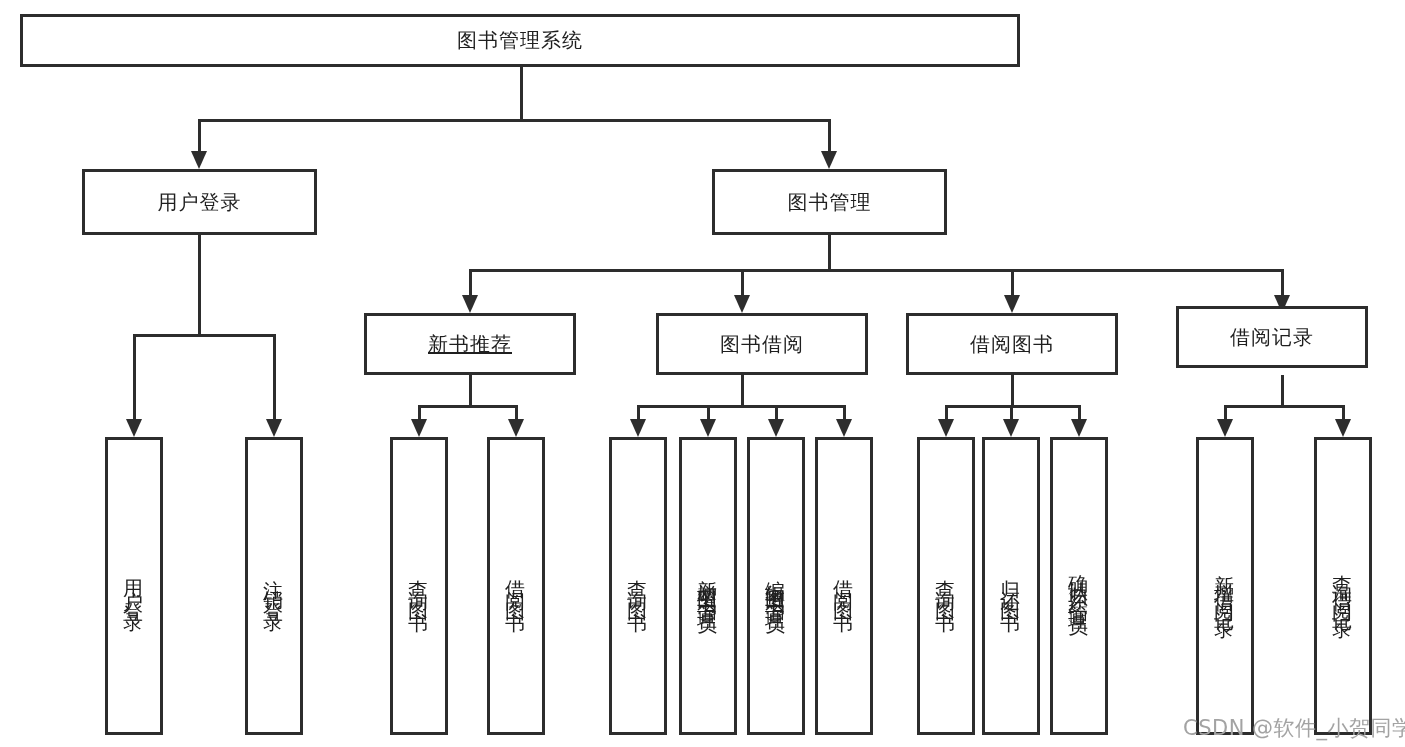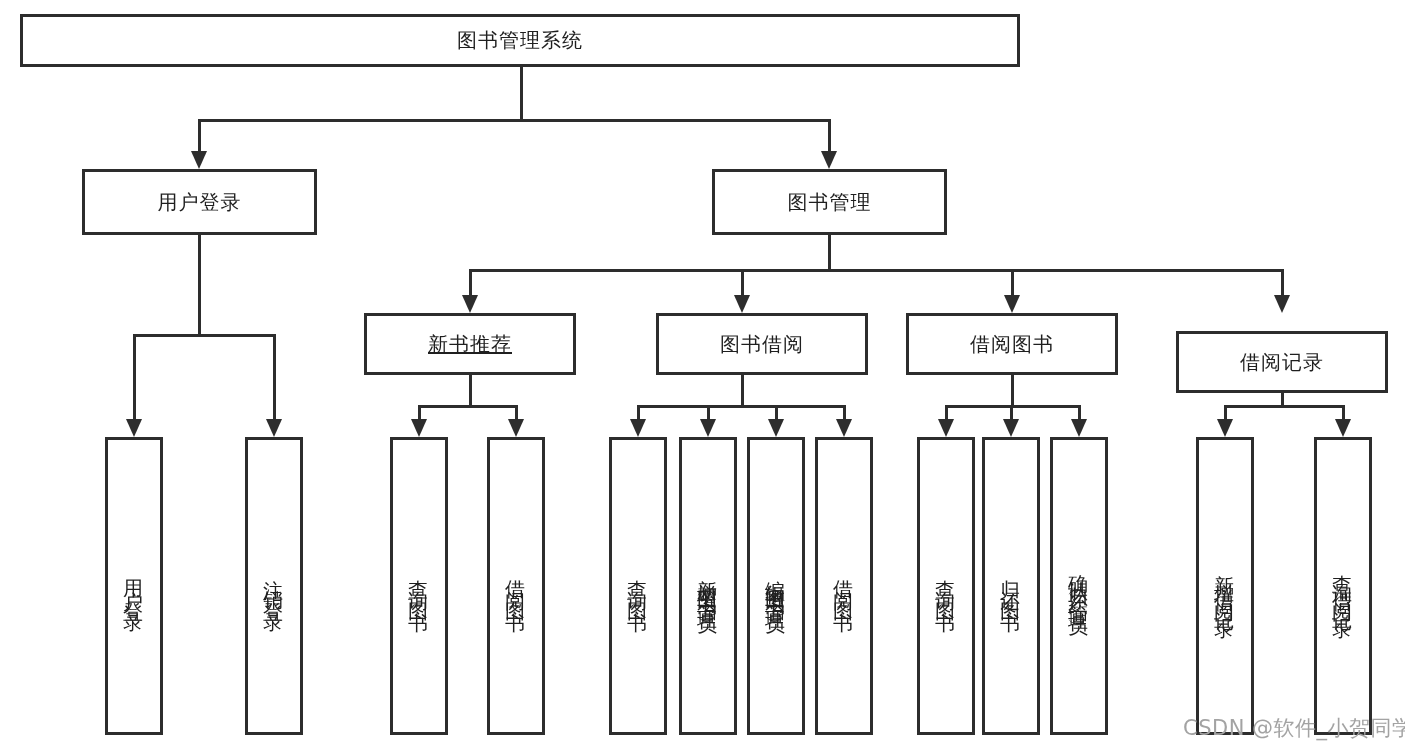--- a/index.html
+++ b/index.html
@@ -107,21 +107,21 @@
 
   <div class="box" style="left:364px;top:313px;width:212px;height:62px;text-decoration:underline;">
     <span>新书推荐</span>
   </div>
   <div class="box" style="left:636px;top:313px;width:212px;height:62px;margin-left:20px;">
     <span>图书借阅</span>
   </div>
   <div class="box" style="left:906px;top:313px;width:212px;height:62px;">
     <span>借阅图书</span>
   </div>
-  <div class="box" style="left:1176px;top:331px;width:212px;height:62px;">
+  <div class="box" style="left:1176px;top:306px;width:192px;height:62px;">
     <span>借阅记录</span>
   </div>
 
   <div class="vline" style="left:469px;top:375px;height:33px;"></div>
   <div class="hline" style="left:418px;top:405px;width:100px;"></div>
   <div class="vline" style="left:418px;top:405px;height:16px;"></div>
   <div class="arrow" style="left:411px;top:419px;"></div>
   <div class="vline" style="left:515px;top:405px;height:16px;"></div>
   <div class="arrow" style="left:508px;top:419px;"></div>
 

